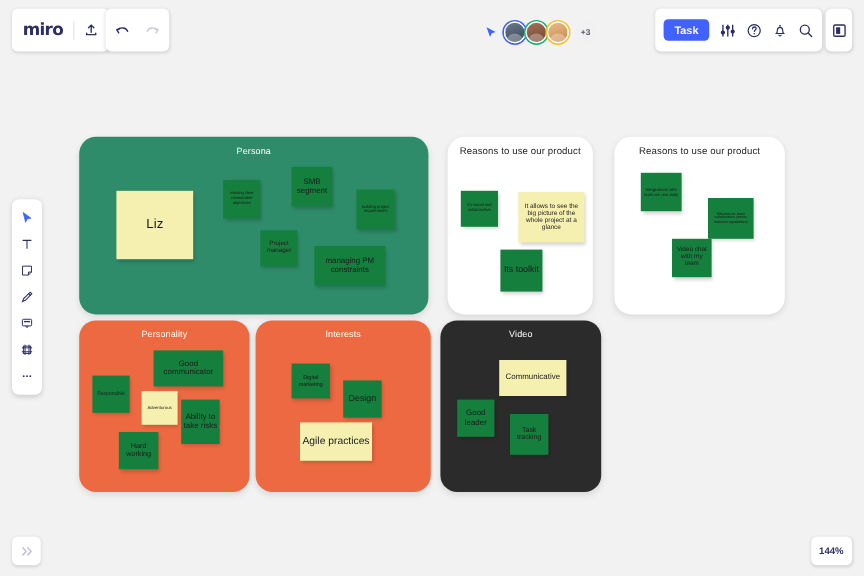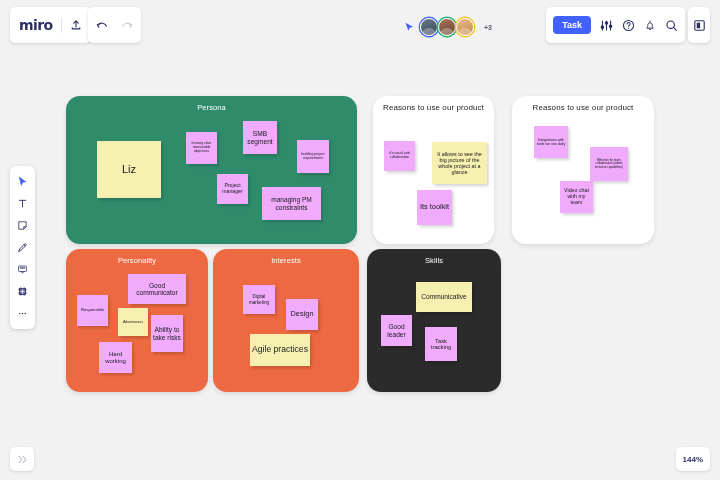--- a/index.html
+++ b/index.html
@@ -72,39 +72,40 @@
     width: 25px; height: 21px; display: flex;
     align-items: center; justify-content: center; cursor: pointer;
   }
   .tool.sel svg { stroke: #4262ff; fill: #4262ff; }
 
   
   .canvas { position: absolute; inset: 0; }
   .frame {
     position: absolute; border-radius: 14px;
     box-shadow: 0 2px 5px rgba(0,0,0,.10);
+    margin-top: 18px;
   }
   .frame-title {
     position: absolute; top: 7px; left: 0; width: 100%;
     text-align: center; font-size: 7.5px; color: #ffffff;
     letter-spacing: .1px;
   }
   .frame.light .frame-title { color: #1f1f1f; font-size: 8px; }
   .frame.light { background: #ffffff; }
 
   
   .note {
     position: absolute;
     display: flex; align-items: center; justify-content: center;
     text-align: center; color: #1a1a1a;
     box-shadow: 1.5px 2px 3px rgba(0,0,0,.18);
     padding: 2px; line-height: 1.12;
     font-family: "Liberation Sans", sans-serif;
   }
-  .note.white  { background: #f0abfc; }
+  .note.white  { background: #15803d; }
   .note.yellow { background: #f6f0b0; }
 </style>
 </head>
 <body>
 
 <div class="topbar">
 
   <div class="tb-group tb-left">
     <span class="miro-logo">miro</span>
     <span class="tb-div"></span>
@@ -261,21 +262,21 @@
     </div>
     <div class="frame" style="left: 66px; top: 249px; width: 142px; height: 143px; background: rgb(237, 105, 65);">
       <div class="frame-title">Personality</div>
       <div class="note white" style="left: 62px; top: 25px; width: 58px; height: 30px; font-size: 6.6px;">Good communicator</div>
       <div class="note white" style="left: 11px; top: 46px; width: 31px; height: 31px; font-size: 4.2px;">Responsible</div>
       <div class="note yellow" style="left: 52px; top: 59px; width: 30px; height: 28px; font-size: 3.6px;">Adventurous</div>
       <div class="note white" style="left: 85px; top: 66px; width: 32px; height: 37px; font-size: 6.6px;">Ability to take risks</div>
       <div class="note white" style="left: 33px; top: 93px; width: 33px; height: 31px; font-size: 6px;">Hard working</div>
     </div>
     <div class="frame" style="left: 367px; top: 249px; width: 134px; height: 143px; background: rgb(43, 43, 43);">
-      <div class="frame-title">Skills</div>
+      <div class="frame-title">Video</div>
       <div class="note yellow" style="left: 49px; top: 33px; width: 56px; height: 30px; font-size: 6.6px;">Communicative</div>
       <div class="note white" style="left: 14px; top: 66px; width: 31px; height: 31px; font-size: 6.6px;">Good leader</div>
       <div class="note white" style="left: 58px; top: 78px; width: 32px; height: 34px; font-size: 5.8px;">Task tracking</div>
     </div>
   </div>
 
 <div class="tb-group" style="left:10px; top:447px; width:24px; height:24px; justify-content:center;">
   <svg width="11" height="9" viewBox="0 0 16 12" fill="none" stroke="#b9bac6" stroke-width="1.6" stroke-linecap="round" stroke-linejoin="round">
     <path d="M3 1.6 7 6l-4 4.4"></path>
       <path d="M9 1.6 13 6l-4 4.4"></path>

